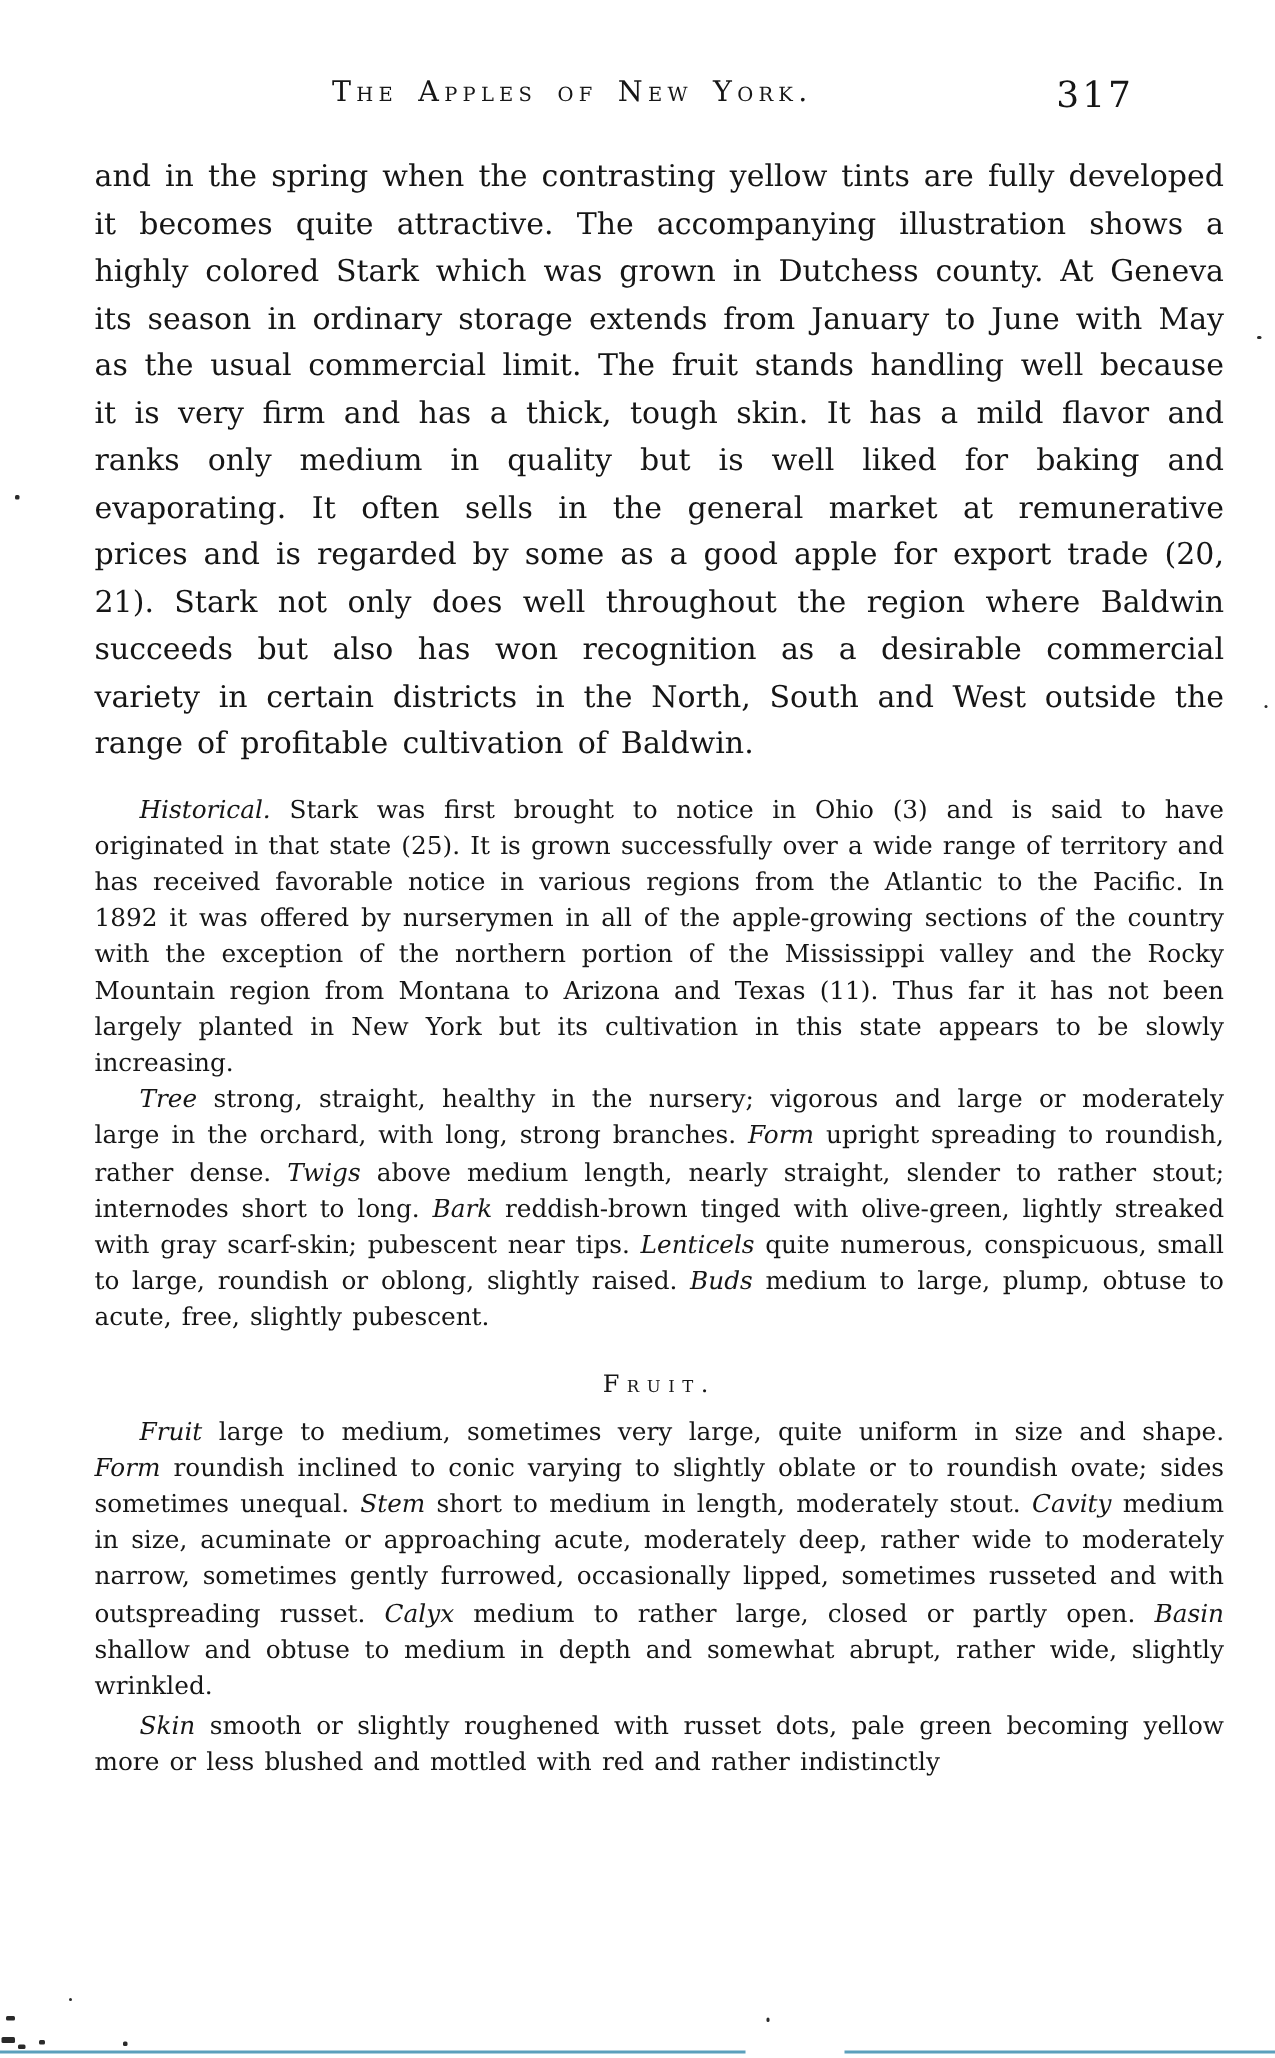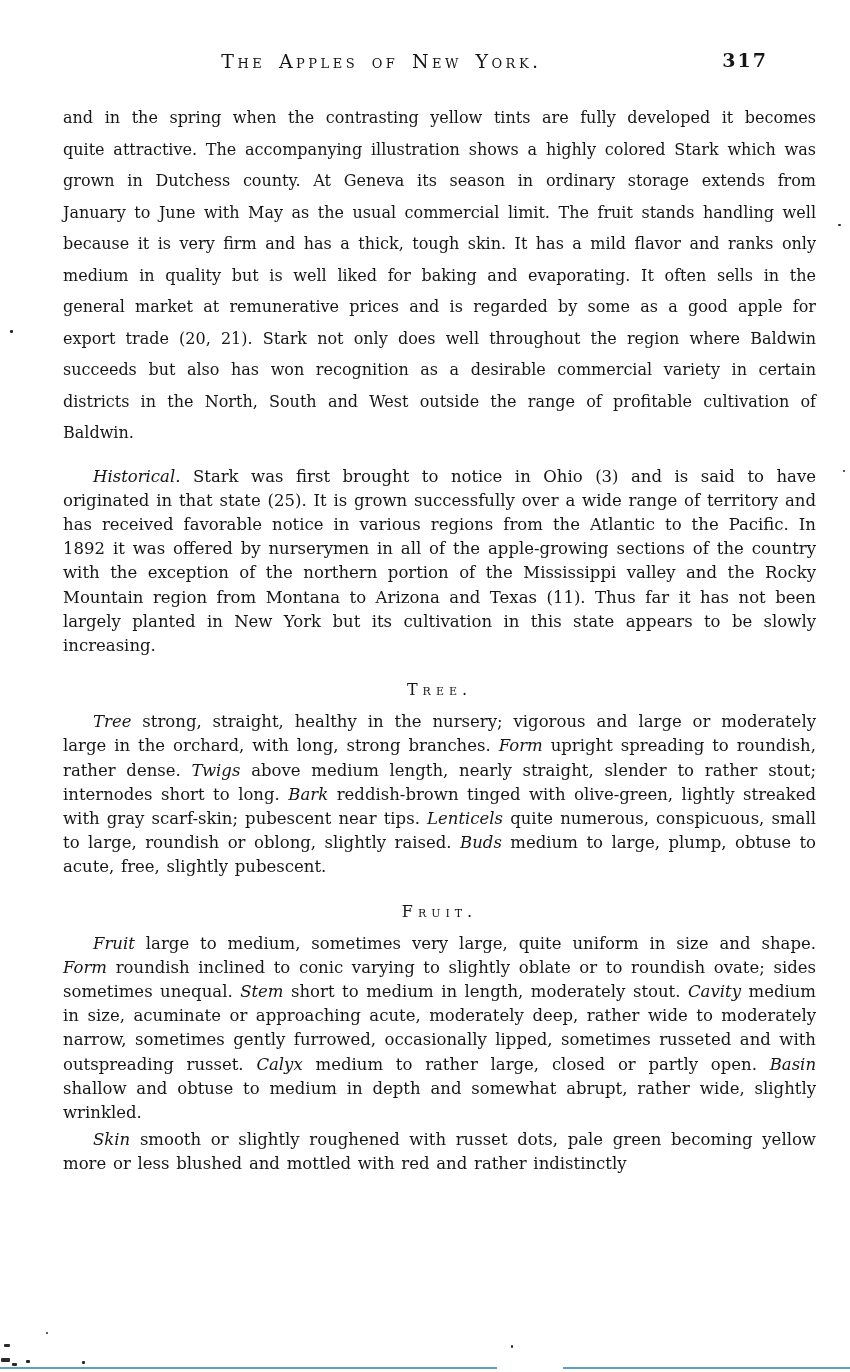--- a/index.html
+++ b/index.html
@@ -31,29 +31,28 @@
     display: block;
     text-align: center;
     font-variant: small-caps;
     letter-spacing: 3.5px;
     word-spacing: 4px;
     font-size: 19px;
     transform: translateX(-58px);
   }
   .page-number {
     position: absolute;
-    right: 48px;
+    right: 60px;
     top: -1px;
-    font-size: 19px;
+    font-size: 24px;
     letter-spacing: 2px;
-    font-weight: bold;
   }
   
   .intro {
-    font-size: 16px;
+    font-size: 20px;
     line-height: 31.5px;
     text-align: justify;
     text-align-last: left;
     word-spacing: 3px;
     margin: 0;
   }
   .desc {
     font-size: 16.5px;
     line-height: 24.2px;
     text-align: justify;
@@ -94,21 +93,20 @@
 
   <div class="running-head">
     <span class="head-title">The Apples of New York.</span>
     <span class="page-number">317</span>
   </div>
 
   <p class="intro">and in the spring when the contrasting yellow tints are fully developed it becomes quite attractive. The accompanying illustration shows a highly colored Stark which was grown in Dutchess county. At Geneva its season in ordinary storage extends from January to June with May as the usual commercial limit. The fruit stands handling well because it is very firm and has a thick, tough skin. It has a mild flavor and ranks only medium in quality but is well liked for baking and evaporating. It often sells in the general market at remunerative prices and is regarded by some as a good apple for export trade (20, 21). Stark not only does well throughout the region where Baldwin succeeds but also has won recognition as a desirable commercial variety in certain districts in the North, South and West outside the range of profitable cultivation of Baldwin.</p>
 
   <p class="desc indent historical"><em class="lead">Historical.</em><span> Stark was first brought to notice in Ohio (3) and is said to have originated in that state (25). It is grown successfully over a wide range of territory and has received favorable notice in various regions from the Atlantic to the Pacific. In 1892 it was offered by nurserymen in all of the apple-growing sections of the country with the exception of the northern portion of the Mississippi valley and the Rocky Mountain region from Montana to Arizona and Texas (11). Thus far it has not been largely planted in New York but its cultivation in this state appears to be slowly increasing.</span></p>
 
-  <h3 class="section-heading">Tree.</h3>
 
   <p class="desc indent"><em class="lead">Tree</em><span> strong, straight, healthy in the nursery; vigorous and large or moderately large in the orchard, with long, strong branches. </span><em class="lead">Form</em><span> upright spreading to roundish, rather dense. </span><em class="lead">Twigs</em><span> above medium length, nearly straight, slender to rather stout; internodes short to long. </span><em class="lead">Bark</em><span> reddish-brown tinged with olive-green, lightly streaked with gray scarf-skin; pubescent near tips. </span><em class="lead">Lenticels</em><span> quite numerous, conspicuous, small to large, roundish or oblong, slightly raised. </span><em class="lead">Buds</em><span> medium to large, plump, obtuse to acute, free, slightly pubescent.</span></p>
 
   <h3 class="section-heading">Fruit.</h3>
 
   <p class="desc indent"><em class="lead">Fruit</em><span> large to medium, sometimes very large, quite uniform in size and shape. </span><em class="lead">Form</em><span> roundish inclined to conic varying to slightly oblate or to roundish ovate; sides sometimes unequal. </span><em class="lead">Stem</em><span> short to medium in length, moderately stout. </span><em class="lead">Cavity</em><span> medium in size, acuminate or approaching acute, moderately deep, rather wide to moderately narrow, sometimes gently furrowed, occasionally lipped, sometimes russeted and with outspreading russet. </span><em class="lead">Calyx</em><span> medium to rather large, closed or partly open. </span><em class="lead">Basin</em><span> shallow and obtuse to medium in depth and somewhat abrupt, rather wide, slightly wrinkled.</span></p>
 
   <p class="desc indent skin-para"><em class="lead">Skin</em><span> smooth or slightly roughened with russet dots, pale green becoming yellow more or less blushed and mottled with red and rather indistinctly</span></p>
 
 </div>

